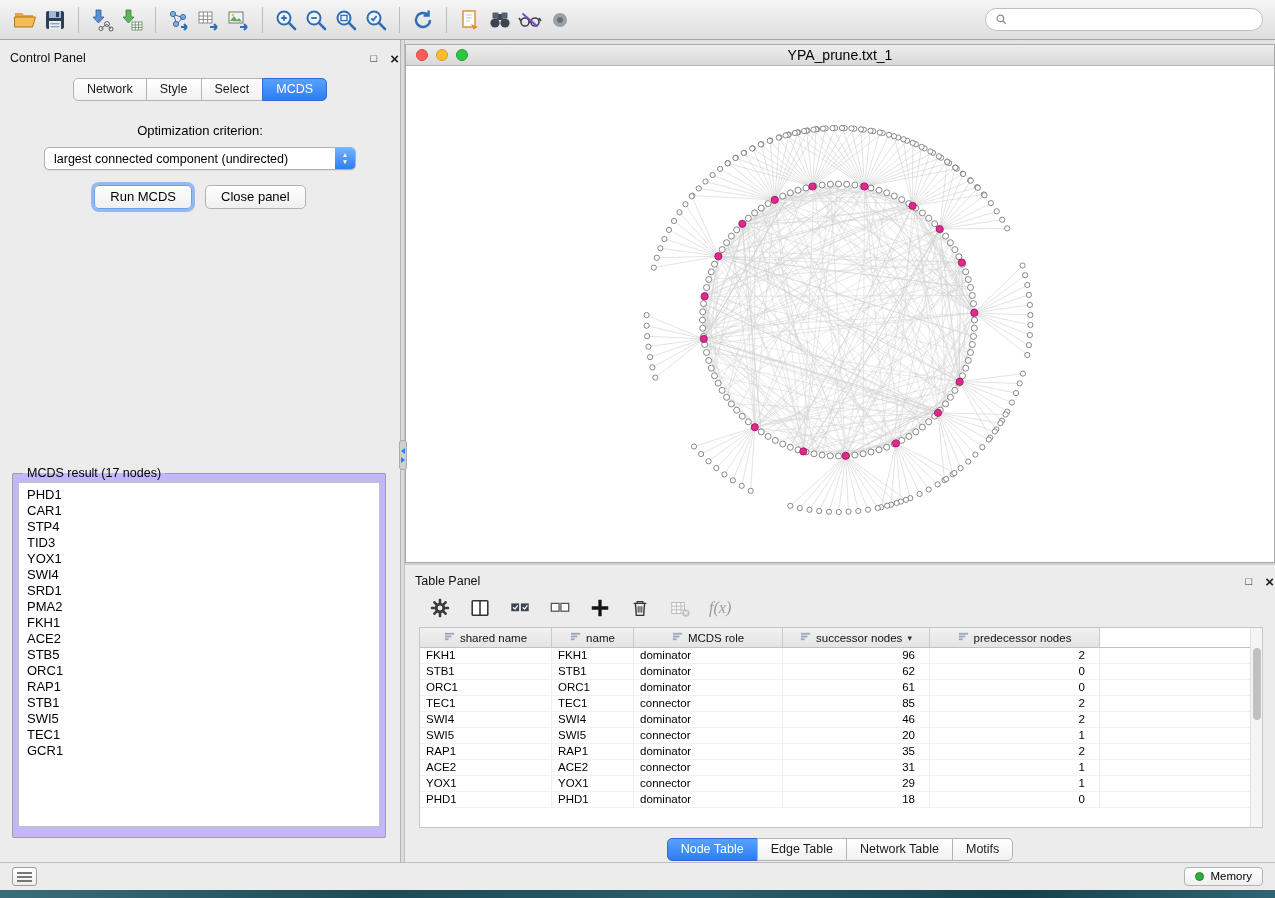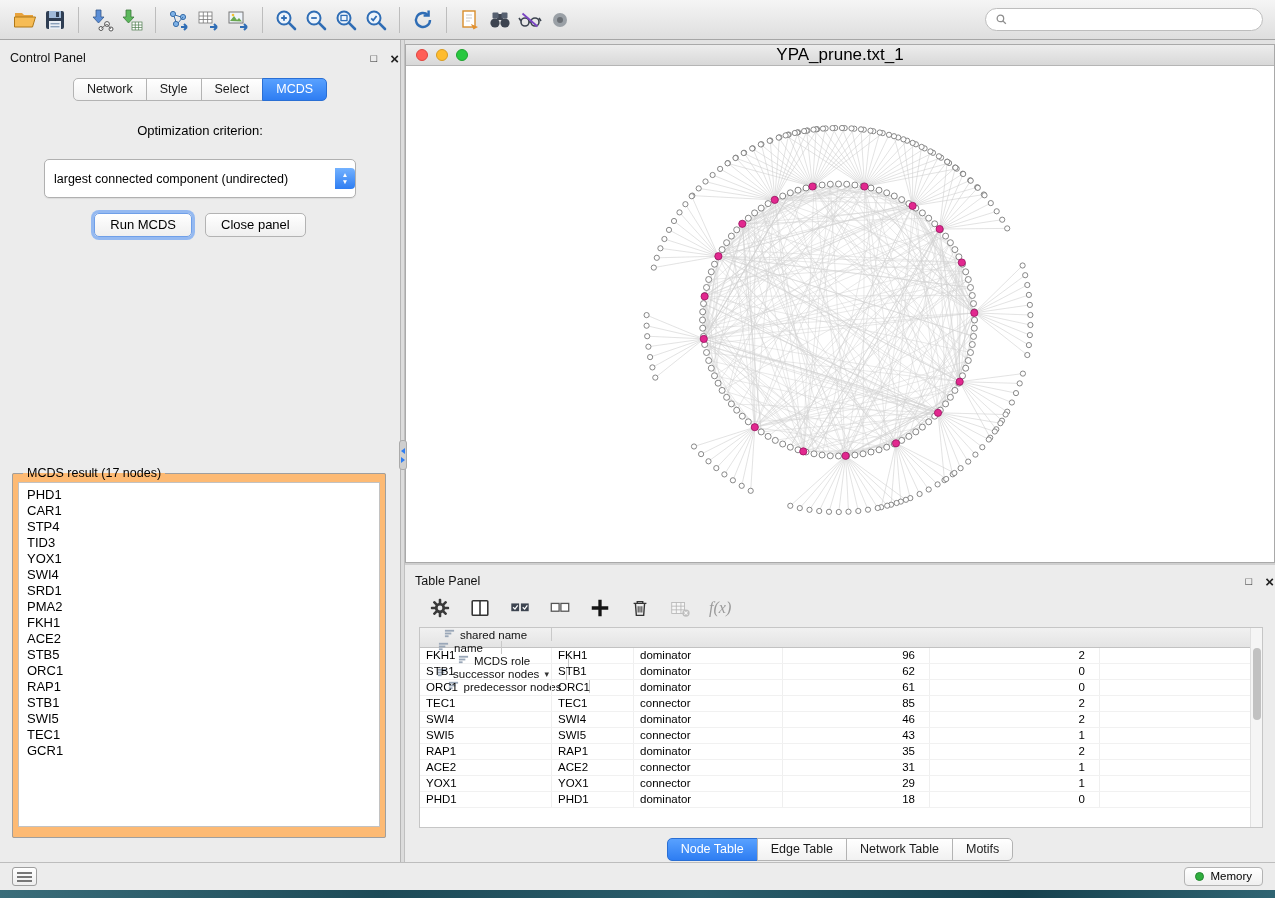--- a/index.html
+++ b/index.html
@@ -28,63 +28,63 @@
   .win-btn.square { font-size:11px; }
   .win-btn.close { font-weight:bold; font-size:15px; }
 
   .seg-tabs { display:flex; justify-content:center; margin-top:10px; }
   .seg-tab { border:1px solid #b3b3b3; margin-left:-1px; background:linear-gradient(#ffffff,#f1f1f1); font-size:12.5px; padding:3px 13px 4px; color:#1a1a1a; white-space:nowrap; }
   .seg-tab:first-child { border-radius:5px 0 0 5px; margin-left:0; }
   .seg-tab:last-child { border-radius:0 5px 5px 0; }
   .seg-tab.selected { background:linear-gradient(#58a1ff,#2e7df2); border-color:#2a6fd4; color:#fff; }
 
   .opt-label { text-align:center; font-size:13px; margin-top:22px; color:#000; }
-  .dropdown { width:312px; height:39px; margin:21px auto 0; background:#fff; border:1px solid #b0b0b0; border-radius:5px; display:flex; align-items:center; box-shadow:0 1px 1px rgba(0,0,0,.07); }
+  .dropdown { width:312px; height:23px; margin:9px auto 0; background:#fff; border:1px solid #b0b0b0; border-radius:5px; display:flex; align-items:center; box-shadow:0 1px 1px rgba(0,0,0,.07); }
   .dd-text { font-size:12.5px; padding-left:9px; flex:1; white-space:nowrap; overflow:hidden; }
   .dd-btn { width:20px; height:21px; background:linear-gradient(#73b2ff,#2e7df2); border-radius:0 4px 4px 0; display:flex; flex-direction:column; align-items:center; justify-content:center; color:#fff; font-size:6.5px; line-height:6.5px; margin-right:0; }
 
   .btn-row { display:flex; justify-content:center; gap:13px; margin-top:15px; }
   .mac-btn { font-family:inherit; font-size:13px; padding:3px 15px 4px; background:linear-gradient(#ffffff,#efefef); border:1px solid #b3b3b3; border-radius:5px; color:#000; }
   .mac-btn.focused { box-shadow:0 0 0 3px rgba(77,143,245,.55); border-color:#6f9fe8; }
 
-  .result-box { position:absolute; left:12px; right:14px; top:426px; bottom:24px; border:1px solid #9f9f9f; border-radius:2px; background:#fdba74; padding:2px 5px 6px; }
+  .result-box { position:absolute; left:12px; right:14px; top:426px; bottom:24px; border:1px solid #9f9f9f; border-radius:2px; background:#c4b5fd; padding:2px 5px 6px; }
   .result-box legend { font-size:12.5px; margin-left:5px; padding:0 4px; }
   .result-list { background:#fff; border:1px solid #c2c2c2; height:calc(100% - 4px); overflow:hidden; padding:4px 0 0 8px; }
   .result-item { font-size:13px; line-height:16px; color:#000; }
 
   .v-divider { flex:0 0 4px; background:#dcdcdc; border-right:1px solid #c0c0c0; position:relative; }
   .collapse-handle { position:absolute; left:-2px; top:400px; width:8px; height:30px; background:#cfcfcf; border:1px solid #aaa; border-radius:3px; display:flex; flex-direction:column; align-items:center; justify-content:center; gap:3px; }
   .collapse-handle i { width:0; height:0; border-top:3px solid transparent; border-bottom:3px solid transparent; }
   .collapse-handle i.left  { border-right:4px solid #2e7df2; }
   .collapse-handle i.right { border-left:4px solid #2e7df2; }
 
   
   .right-col { flex:1; display:flex; flex-direction:column; padding-top:4px; background:#e2e2e2; min-width:0; }
   .network-window { flex:0 0 519px; height:519px; border:1px solid #a9a9a9; display:flex; flex-direction:column; background:#fff; }
   .net-titlebar { height:21px; flex:0 0 21px; background:linear-gradient(#ededed,#d8d8d8); border-bottom:1px solid #b5b5b5; position:relative; display:flex; align-items:center; padding-left:10px; }
   .traffic { display:flex; gap:8px; z-index:1; }
   .tl { width:12px; height:12px; border-radius:50%; }
   .tl.red { background:#ff5f57; border:1px solid #e0443e; }
   .tl.yellow { background:#febc2e; border:1px solid #d89c20; }
   .tl.green { background:#28c840; border:1px solid #1ea32f; }
-  .net-title { position:absolute; left:0; right:0; text-align:center; font-size:17px; color:#000; }
+  .net-title { position:absolute; left:0; right:0; text-align:center; font-size:14px; color:#000; }
   .net-canvas { flex:1; background:#fff; min-height:0; }
   .net-canvas svg { width:100%; height:100%; display:block; }
 
   .h-divider { height:2px; flex:0 0 2px; background:#cfcfcf; }
 
   
   .table-panel { flex:1; background:#ececec; display:flex; flex-direction:column; padding-top:6px; min-height:0; }
   .table-toolbar { height:34px; flex:0 0 34px; display:flex; align-items:center; padding-left:22px; gap:14px; }
   .tt-icon { width:26px; height:26px; display:flex; align-items:center; justify-content:center; }
   .tt-icon svg { width:22px; height:22px; }
   .fx-label { font-family:"Liberation Serif",serif; font-style:italic; font-size:16px; color:#9a9a9a; margin-left:2px; }
 
   .table-wrap { position:relative; margin:2px 12px 0 14px; background:#fff; border:1px solid #c6c6c6; flex:1; overflow:hidden; min-height:0; }
-  .thead { display:flex; background:linear-gradient(#f1f1f1,#e4e4e4); border-bottom:1px solid #c2c2c2; height:20px;flex-direction:column; }
+  .thead { display:flex; background:linear-gradient(#f1f1f1,#e4e4e4); border-bottom:1px solid #c2c2c2; height:20px; }
   .th { display:flex; align-items:center; justify-content:center; gap:5px; font-size:11.5px; border-right:1px solid #c9c9c9; color:#111; overflow:hidden; flex:0 0 auto; }
   .th svg { width:11px; height:11px; flex:0 0 11px; }
   .sort-chev { font-size:9px; color:#333; }
   .th-filler { flex:1; background:#fff; }
   .trow { display:flex; height:16px; border-bottom:1px solid #f1f1f1; }
   .td { font-size:11.5px; line-height:15px; border-right:1px solid #efefef; padding:0 6px; white-space:nowrap; overflow:hidden; flex:0 0 auto; }
   .td.num { text-align:right; padding-right:14px; }
   .v-scrollbar { position:absolute; top:0; right:0; width:12px; bottom:0; background:#f5f5f5; border-left:1px solid #e0e0e0; }
   .v-scrollbar .thumb { position:absolute; top:20px; left:2px; width:8px; height:72px; background:#c1c1c1; border-radius:4px; }
 
@@ -1226,21 +1226,21 @@
                 <div class="td" style="width: 132px;">SWI4</div>
                 <div class="td" style="width: 82px;">SWI4</div>
                 <div class="td" style="width: 149px;">dominator</div>
                 <div class="td num" style="width: 147px;">46</div>
                 <div class="td num" style="width: 170px;">2</div>
               </div>
               <div class="trow">
                 <div class="td" style="width: 132px;">SWI5</div>
                 <div class="td" style="width: 82px;">SWI5</div>
                 <div class="td" style="width: 149px;">connector</div>
-                <div class="td num" style="width: 147px;">43</div>
+                <div class="td num" style="width: 147px;">20</div>
                 <div class="td num" style="width: 170px;">1</div>
               </div>
               <div class="trow">
                 <div class="td" style="width: 132px;">RAP1</div>
                 <div class="td" style="width: 82px;">RAP1</div>
                 <div class="td" style="width: 149px;">dominator</div>
                 <div class="td num" style="width: 147px;">35</div>
                 <div class="td num" style="width: 170px;">2</div>
               </div>
               <div class="trow">

